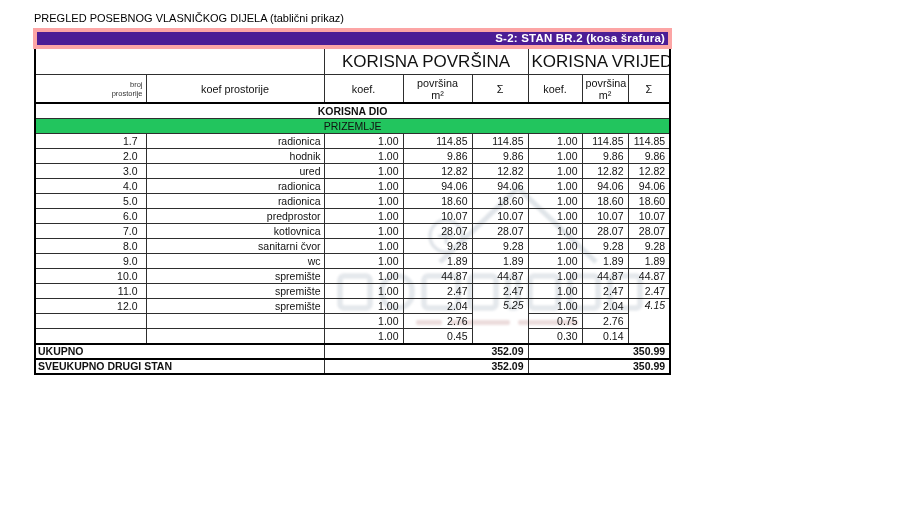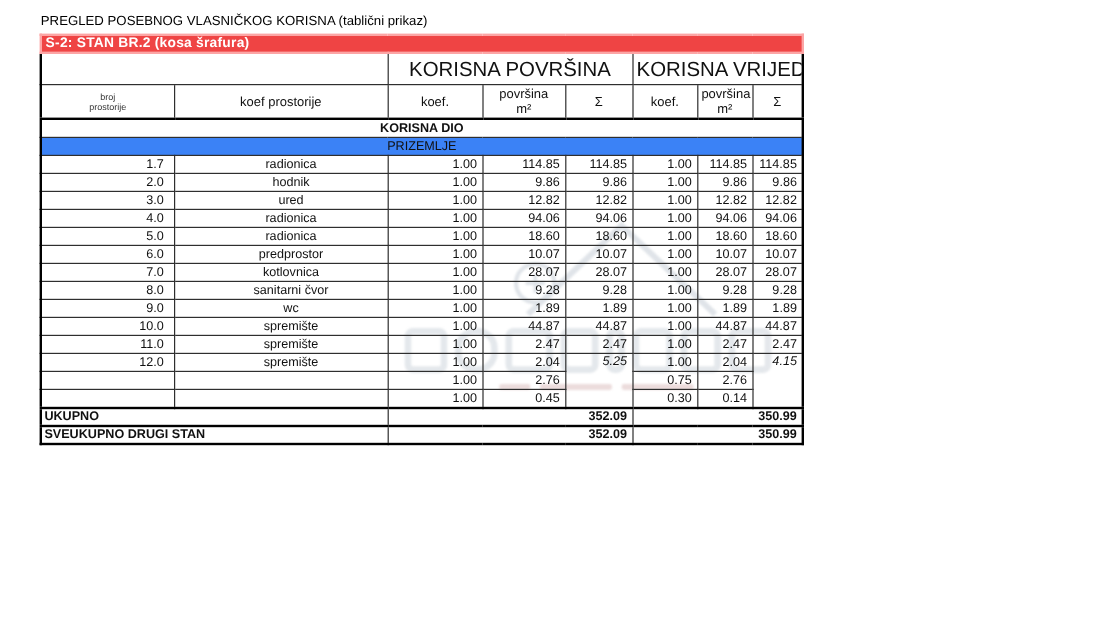--- a/index.html
+++ b/index.html
@@ -5,45 +5,45 @@
   html,body{margin:0;padding:0;background:#ffffff;width:920px;height:517px;overflow:hidden;
             font-family:"Liberation Sans",sans-serif;-webkit-font-smoothing:antialiased;}
   .wrap{position:absolute;left:33px;top:11px;width:636px;}
   .doc-title{font-size:11px;color:#000;margin:0 0 3px 1px;line-height:14px;}
   table{border-collapse:collapse;table-layout:fixed;width:636px;border:2px solid #000;
         position:relative;z-index:1;}
   col.c1{width:111px}col.c2{width:178px}col.c3{width:79px}col.c4{width:69px}
   col.c5{width:56px}col.c6{width:54px}col.c7{width:46px}col.c8{width:42px}
   td{border:1px solid #2e2e2e;font-size:10.5px;color:#111;padding:0 3px;height:14px;
      line-height:13px;white-space:nowrap;overflow:hidden;vertical-align:middle;background:transparent;}
-  .title-cell{background:#ef4444;color:#fff;font-weight:bold;text-align:left;
-              font-size:11.5px;height:13px;line-height:13px;border:2px solid #fca5a5;letter-spacing:.2px;}
+  .title-cell{background:#4c1d95;color:#fff;font-weight:bold;text-align:right;
+              font-size:11.5px;height:13px;line-height:13px;border:4px solid #fca5a5;letter-spacing:.2px;}
   .g-cell{text-align:center;height:25px;font-size:17px;}
   .h-cell{text-align:center;height:27px;font-size:10.8px;white-space:pre-line;line-height:12px;
           border-bottom:2px solid #000;}
-  .broj-head{font-size:7.5px;text-align:center;color:#333;line-height:9px;vertical-align:middle;}
+  .broj-head{font-size:7.5px;text-align:right;color:#333;line-height:9px;vertical-align:middle;}
   .num{text-align:right;padding-right:4px;}
   .broj{padding-right:8px;}
-  .name{text-align:center;padding-left:20px;}
+  .name{text-align:right;padding-left:20px;}
   .section{text-align:center;}
   .bold{font-weight:bold;}
-  .shaded{background:#3b82f6;}
+  .shaded{background:#22c55e;}
   .top{vertical-align:top;font-style:italic;}
   .total-row td{border-top:2px solid #000;font-weight:bold;height:13px;}
   .total-label{text-align:left;padding-left:2px;}
   
   .watermark{position:absolute;left:295px;top:163px;width:350px;height:160px;z-index:0;
              pointer-events:none;filter:blur(1px);}
 </style>
 </head>
 <body>
 
 <div class="wrap">
 
-  <div class="doc-title">PREGLED POSEBNOG VLASNIČKOG KORISNA (tablični prikaz)</div>
+  <div class="doc-title">PREGLED POSEBNOG VLASNIČKOG DIJELA (tablični prikaz)</div>
 
   <div class="watermark">
     <svg width="350" height="160" viewBox="0 0 350 160">
       <g fill="none" stroke="#dbe0e5" stroke-width="5" opacity="0.85">
         <polyline points="112,88 190,14 268,88"></polyline>
         <circle cx="118" cy="62" r="16" stroke-width="3.5"></circle>
         <line x1="118" y1="54" x2="118" y2="70" stroke-width="3"></line>
         <line x1="110" y1="62" x2="126" y2="62" stroke-width="3"></line>
       </g>
       <g fill="none" stroke="#e2e6ea" stroke-width="5.5" opacity="0.9">

